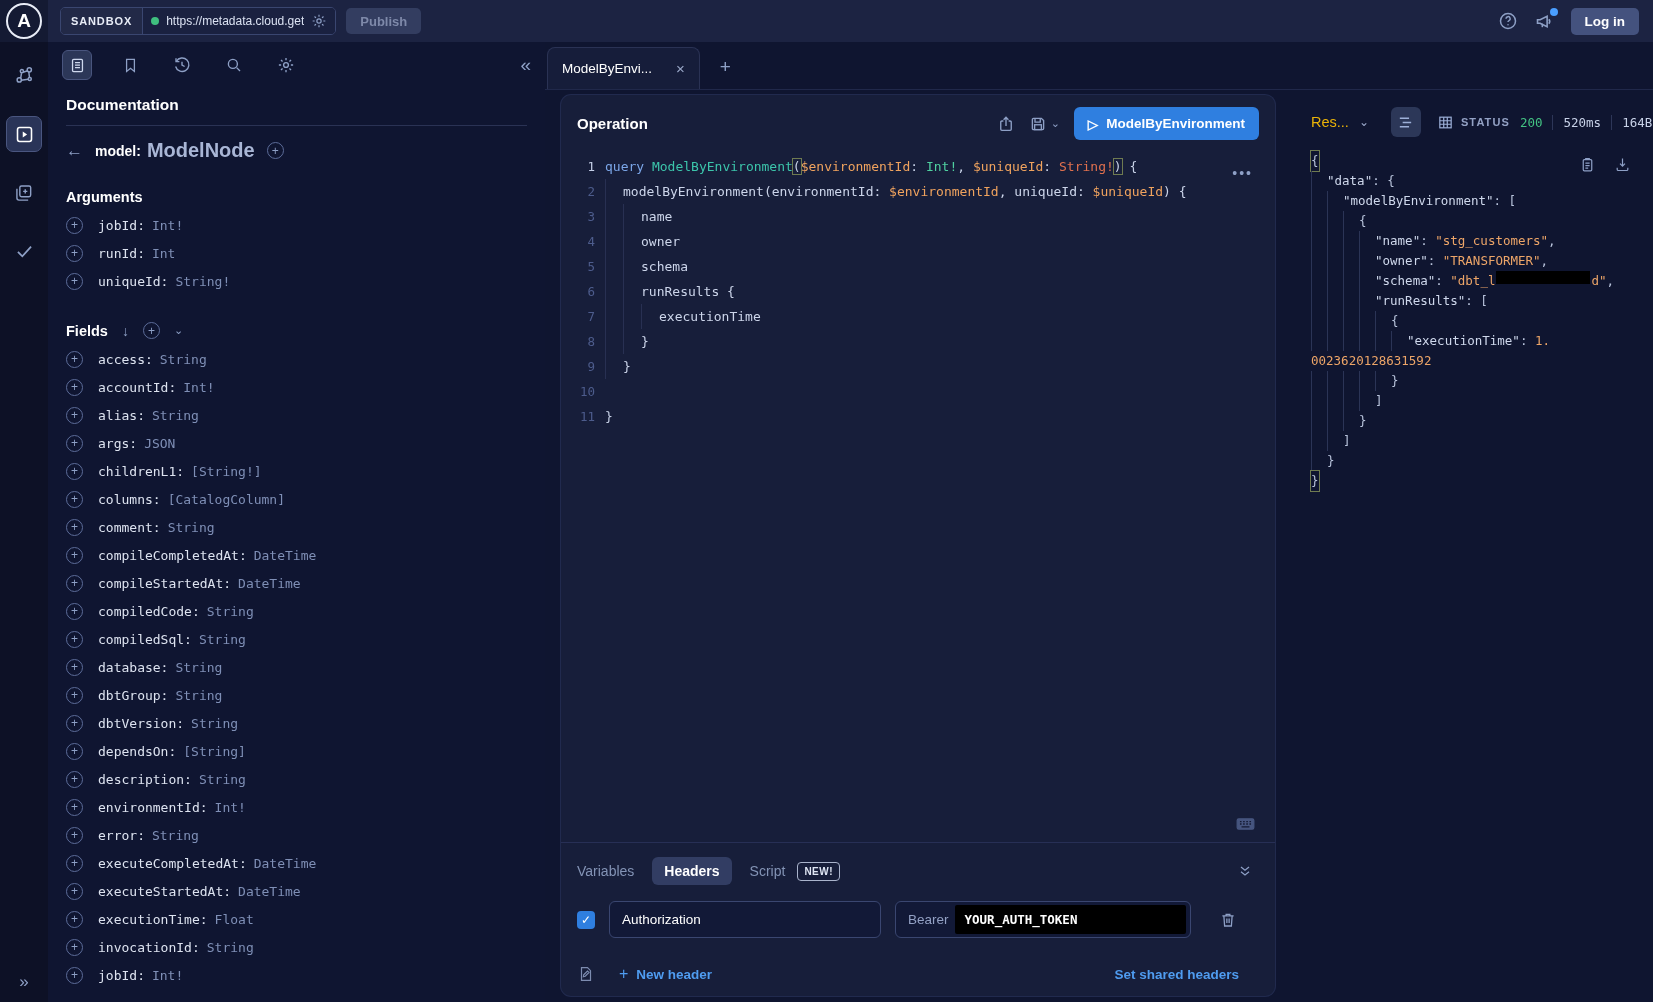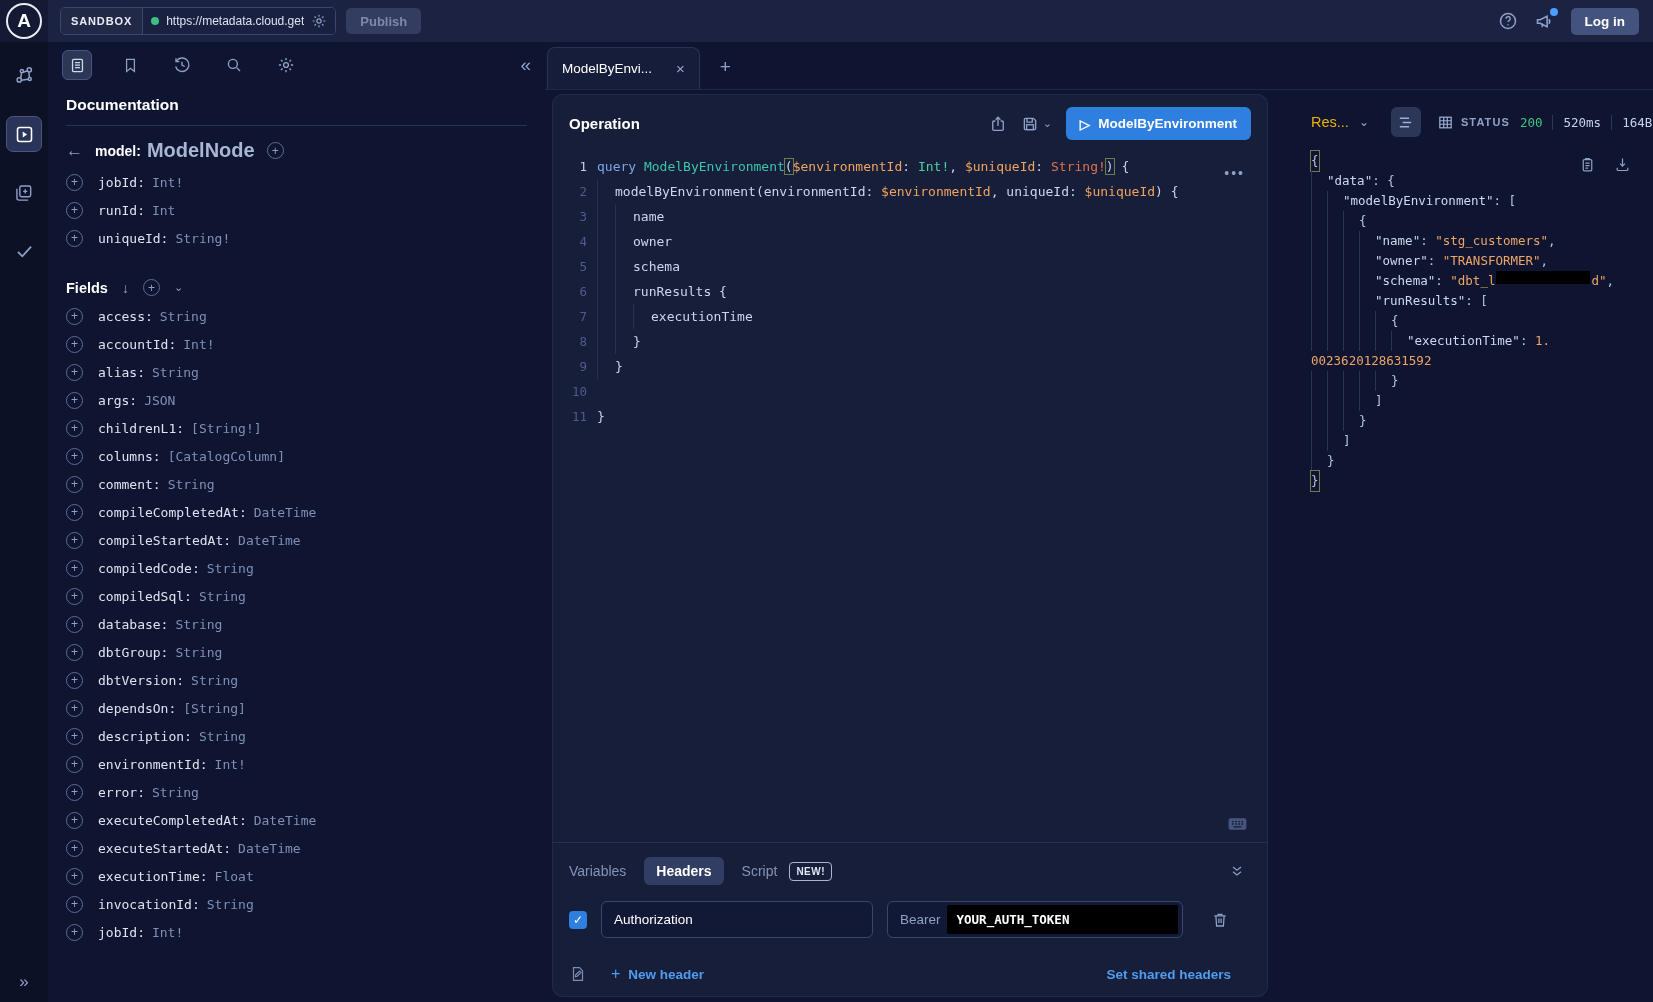--- a/index.html
+++ b/index.html
@@ -48,21 +48,21 @@
   .doc-list{margin-top:6px;}
   .doc-row{display:flex;align-items:center;gap:15px;height:28px;}
   .doc-row .fname{font-family:"DejaVu Sans Mono",monospace;font-size:13px;color:#dde3f0;}
   .doc-row .ftype{font-family:"DejaVu Sans Mono",monospace;font-size:13px;color:#7f8fb6;margin-left:-8px;}
   
   .main{position:absolute;top:42px;left:545px;right:0;bottom:0;background:#0f1530;}
   .tabbar{height:47px;border-bottom:1px solid #20284a;display:flex;align-items:flex-end;padding-left:2px;}
   .tab{height:41px;display:flex;align-items:center;gap:24px;padding:0 14px;background:#161d3a;border:1px solid #2a3254;border-bottom:none;border-radius:8px 8px 0 0;font-size:13.5px;color:#fff;cursor:pointer;}
   .tab-close{color:#9aa8c9;font-size:15px;line-height:1;cursor:pointer;}
   .tab-plus{margin-left:14px;margin-bottom:10px;color:#8ea0c6;font-size:19px;background:none;border:none;cursor:pointer;}
-  .card{position:absolute;left:8px;top:53px;width:714px;bottom:6px;background:#171e3a;border-radius:10px;box-shadow:0 0 0 1px #212a4e;display:flex;flex-direction:column;}
+  .card{position:absolute;left:16px;top:53px;width:714px;bottom:6px;background:#171e3a;border-radius:10px;box-shadow:0 0 0 1px #212a4e;display:flex;flex-direction:column;}
   .op-header{display:flex;align-items:center;padding:12px 16px 10px 16px;}
   .op-title{font-size:15px;font-weight:bold;color:#fff;}
   .op-actions{margin-left:auto;display:flex;align-items:center;gap:14px;}
   .save-group{display:flex;align-items:center;gap:4px;color:#8ea0c6;}
   .chev{font-size:11px;color:#8ea0c6;}
   .run-btn{height:33px;padding:0 14px;border:none;border-radius:6px;background:#2f7fe0;color:#fff;font-size:13.5px;font-weight:bold;display:flex;align-items:center;gap:8px;cursor:pointer;}
   .editor{position:relative;flex:1;overflow:hidden;padding-top:4px;}
   .code-line{display:flex;height:25px;line-height:25px;}
   .gut{width:34px;flex:0 0 34px;text-align:right;padding-right:10px;font-family:"DejaVu Sans Mono",monospace;font-size:12.5px;color:#4d5c8c;}
   .gut.active{color:#c6d0e8;}
@@ -219,20 +219,21 @@
     <span class="doc-collapse">«</span>
   </div>
   <div class="doc-body">
     <div class="doc-title">Documentation</div>
     <div class="crumb-row">
       <button class="crumb-back">←</button>
       <span class="crumb-label">model:</span>
       <span class="crumb-type">ModelNode</span>
       <span class="plus-circle">+</span>
     </div>
+    <div class="sec-title">Arguments</div>
     <div class="doc-list" id="args-list">
         <div class="doc-row">
           <span class="plus-circle">+</span>
           <span class="fname">jobId:</span>
           <span class="ftype">Int!</span>
         </div>
         <div class="doc-row">
           <span class="plus-circle">+</span>
           <span class="fname">runId:</span>
           <span class="ftype">Int</span>

